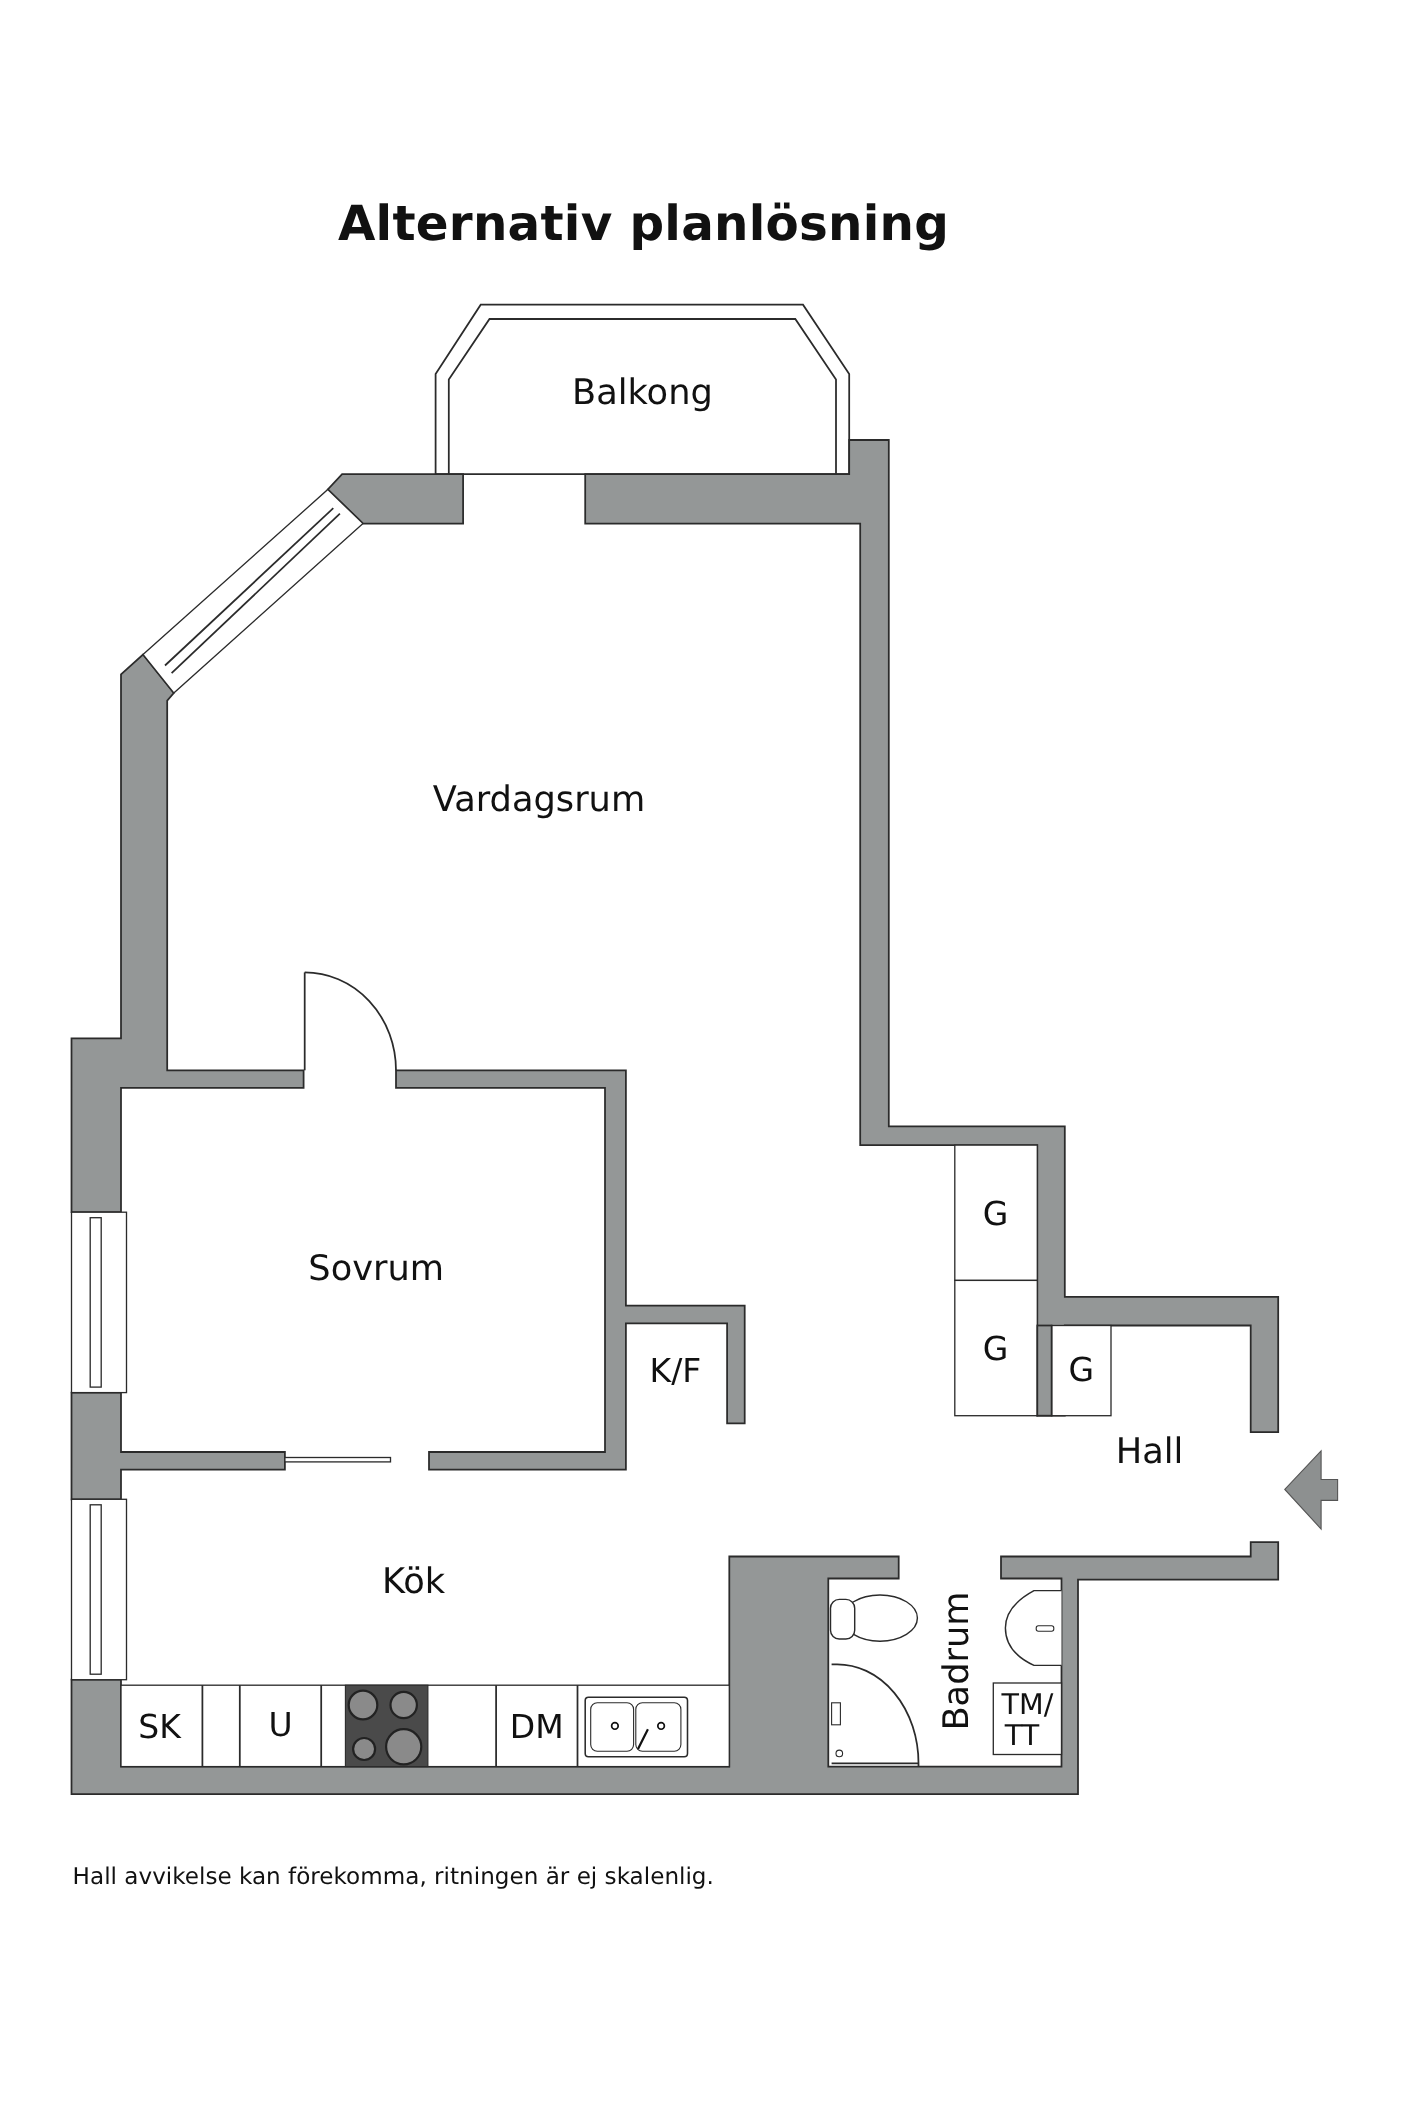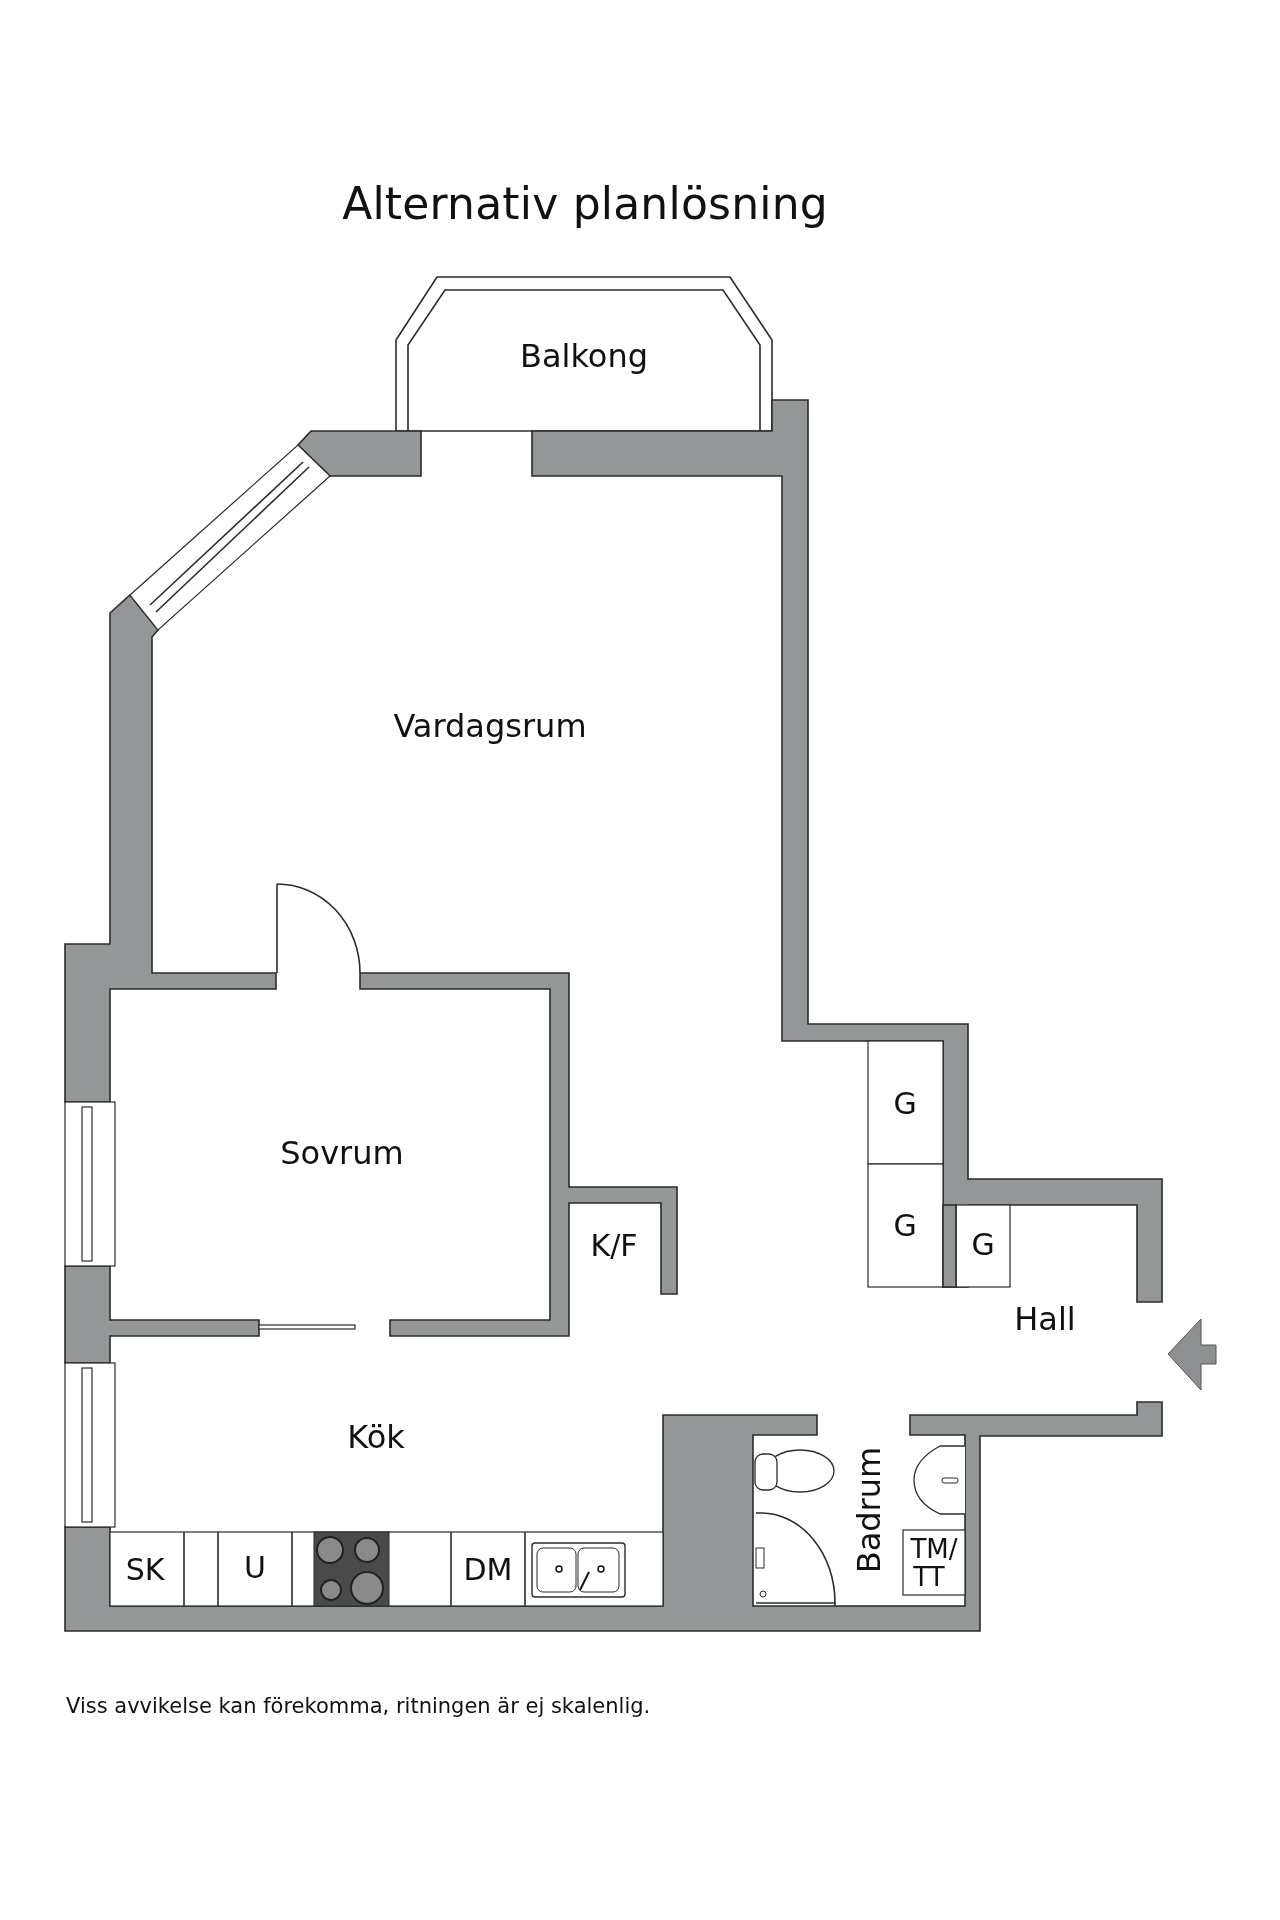--- a/index.html
+++ b/index.html
@@ -2,21 +2,21 @@
 <html><head>
 <meta charset="utf-8">
 <style>
   html,body{margin:0;padding:0;background:#ffffff;}
   body{width:1280px;height:1920px;position:relative;overflow:hidden;font-family:"DejaVu Sans","Liberation Sans",sans-serif;color:#111;}
   #plan{position:absolute;left:0;top:0;width:1280px;height:1920px;}
   .wall{fill:#949797;stroke:#2b2b2b;stroke-width:1.6;}
   .line{fill:none;stroke:#2b2b2b;stroke-width:1.6;}
   .thin{fill:#fff;stroke:#2b2b2b;stroke-width:1.2;}
   .lbl{font-family:"DejaVu Sans","Liberation Sans",sans-serif;fill:#111;}
-  .title{position:absolute;left:0;width:1280px;top:178px;text-align:center;font-size:44px;font-weight:400;letter-spacing:0.2px;}
+  .title{position:absolute;left:0;width:1280px;top:178px;text-align:center;font-size:44px;font-weight:700;letter-spacing:0.2px;}
   .title span{display:inline-block;margin-left:-110px;}
   .footer{position:absolute;left:66px;top:1694px;font-size:21px;}
 </style>
 </head>
 <body>
 
 <div class="title"><span>Alternativ planlösning</span></div>
 
 <svg id="plan" viewBox="0 0 1280 1920" xmlns="http://www.w3.org/2000/svg">
 
@@ -127,13 +127,13 @@
   <text class="lbl" x="983" y="1255" font-size="30" text-anchor="middle">G</text>
 
   <text class="lbl" x="145" y="1580" font-size="30" text-anchor="middle">SK</text>
   <text class="lbl" x="255" y="1578" font-size="30" text-anchor="middle">U</text>
   <text class="lbl" x="488" y="1580" font-size="30" text-anchor="middle">DM</text>
 
   <text class="lbl" x="934" y="1558" font-size="26" text-anchor="middle">TM/</text>
   <text class="lbl" x="929" y="1586" font-size="26" text-anchor="middle">TT</text>
 </svg>
 
-<div class="footer">Viss avvikelse kan förekomma, ritningen är ej skalenlig.</div>
+<div class="footer">Hall avvikelse kan förekomma, ritningen är ej skalenlig.</div>
 
 </body></html>

